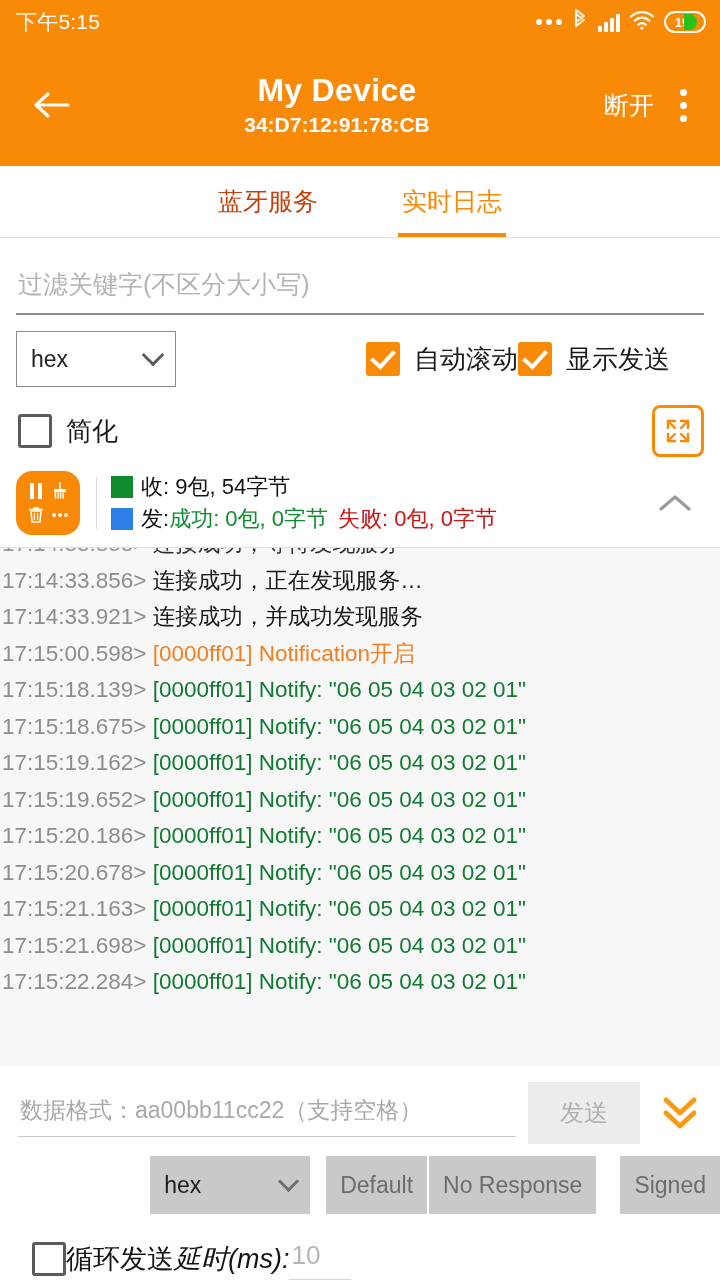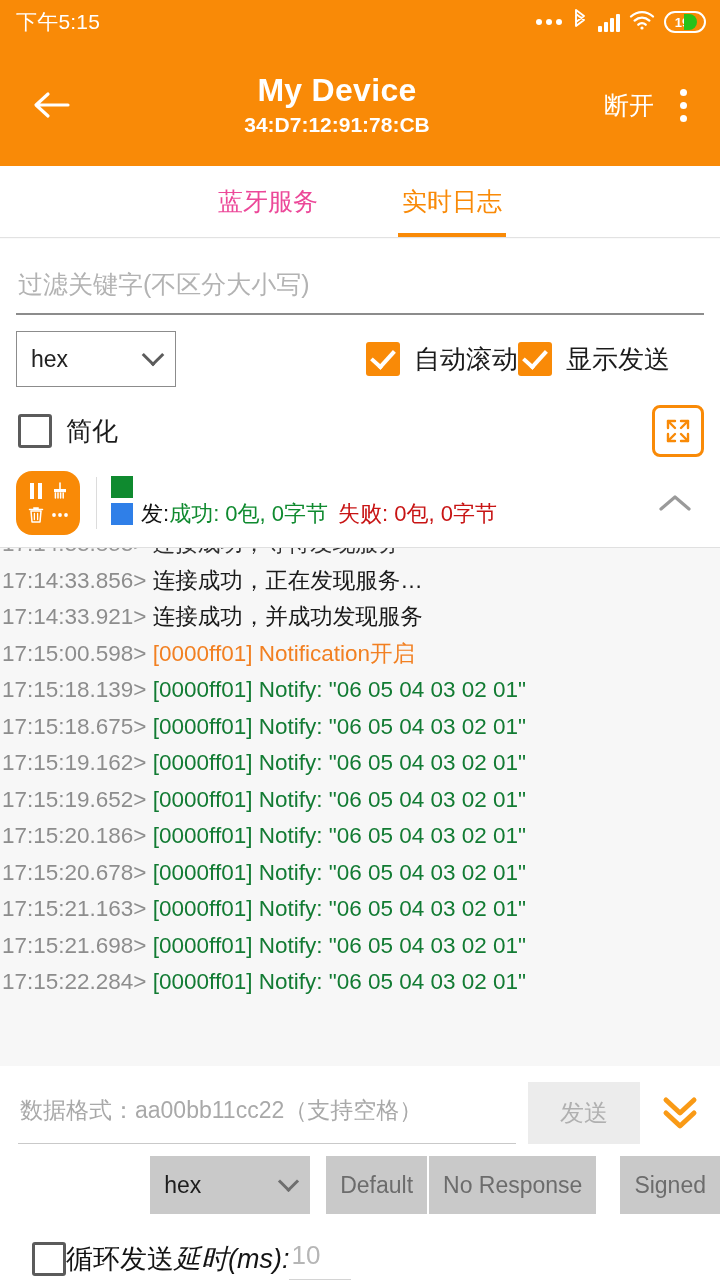--- a/index.html
+++ b/index.html
@@ -46,21 +46,21 @@
   .overflow i { width: 7px; height: 7px; border-radius:50%; background:#fff; display:block; }
 
   
   .tabs {
     height: 72px; display:flex; align-items: stretch; justify-content:center;
     border-bottom: 1px solid #e2e2e2; background:#fff; flex:0 0 auto;
     box-shadow: 0 1px 0 rgba(0,0,0,.02);
   }
   .tab {
     display:flex; align-items:center; justify-content:center; position:relative;
-    font-size: 25px; color:#ec4899; padding: 0 42px;
+    font-size: 25px; color:#c2410c; padding: 0 42px;
   }
   .tab.active { color:#F98A07; }
   .tab.active::after {
     content:""; position:absolute; left: 38px; right: 38px; bottom: 0; height: 4px; background:#F98A07;
   }
 
   
   .filter-wrap { padding: 26px 16px 0 16px; flex:0 0 auto; }
   .filter-input {
     width: 100%; border:0; border-bottom: 2px solid #8c8c8c; background:transparent;
@@ -119,21 +119,21 @@
   }
   .log-inner { padding: 0 2px; }
   .log-line { font-size: 22.5px; line-height: 36.5px; white-space: nowrap; }
   .log-line .ts { color:#8d8d8d; }
   .lc-black { color:#1a1a1a; }
   .lc-orange { color:#F28022; }
   .lc-green { color:#127b33; }
   .log-line.clipped { opacity: .9; }
 
   
-  .sendbar { display:flex; padding: 16px 12px 4px 18px; gap: 12px; flex:0 0 auto; background:#fff; }
+  .sendbar { display:flex; align-items:center; padding: 16px 12px 4px 18px; gap: 12px; flex:0 0 auto; background:#fff; }
   .send-input {
     flex:1 1 auto; border:0; border-bottom: 1px solid #c9c9c9; background:transparent;
     font-size: 23px; color:#2b2b2b; padding: 8px 2px 12px 2px; outline:none; font-family: inherit;
   }
   .send-input::placeholder { color:#a9a9a9; }
   .send-btn {
     width: 112px; height: 62px; background:#ececec; color:#b0b0b0; font-size: 24px;
     display:flex; align-items:center; justify-content:center; flex:0 0 auto; border:0; font-family: Liberation Mono, monospace;
   }
   .dblchev { width: 56px; display:flex; align-items:center; justify-content:center; flex:0 0 auto; }
@@ -292,20 +292,21 @@
             <circle cx="3" cy="4" r="1.9" fill="#fff"></circle>
             <circle cx="9" cy="4" r="1.9" fill="#fff"></circle>
             <circle cx="15" cy="4" r="1.9" fill="#fff"></circle>
           </svg>
       </span>
     </div>
     <div class="vdiv"></div>
     <div class="stat-lines">
       <div class="stat-line">
         <span class="sw rx"></span>
+        <span class="t-black">收: 9包, 54字节</span>
       </div>
       <div class="stat-line">
         <span class="sw tx"></span>
         <span class="t-black">发: </span>
         <span class="t-green">成功: 0包, 0字节</span>
         <span style="width:10px"></span>
         <span class="t-red">失败: 0包, 0字节</span>
       </div>
     </div>
     <div class="collapse-ch">

